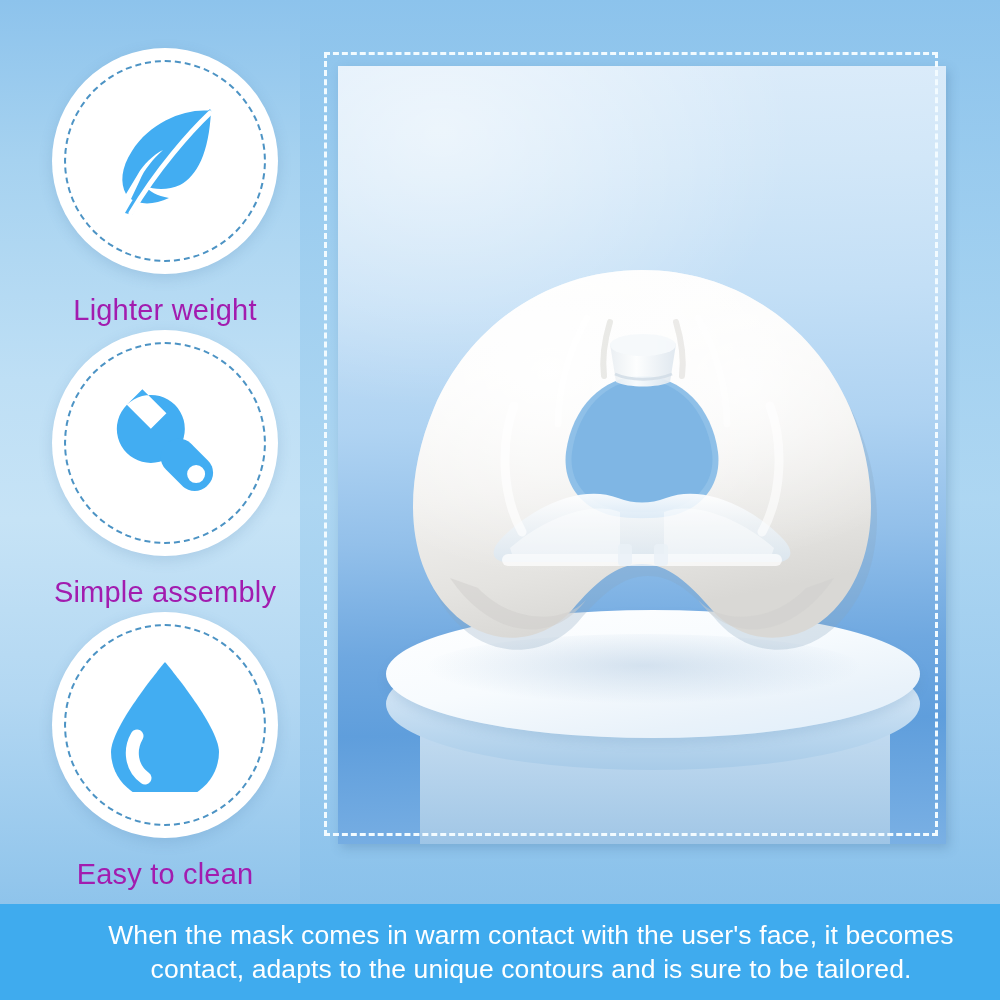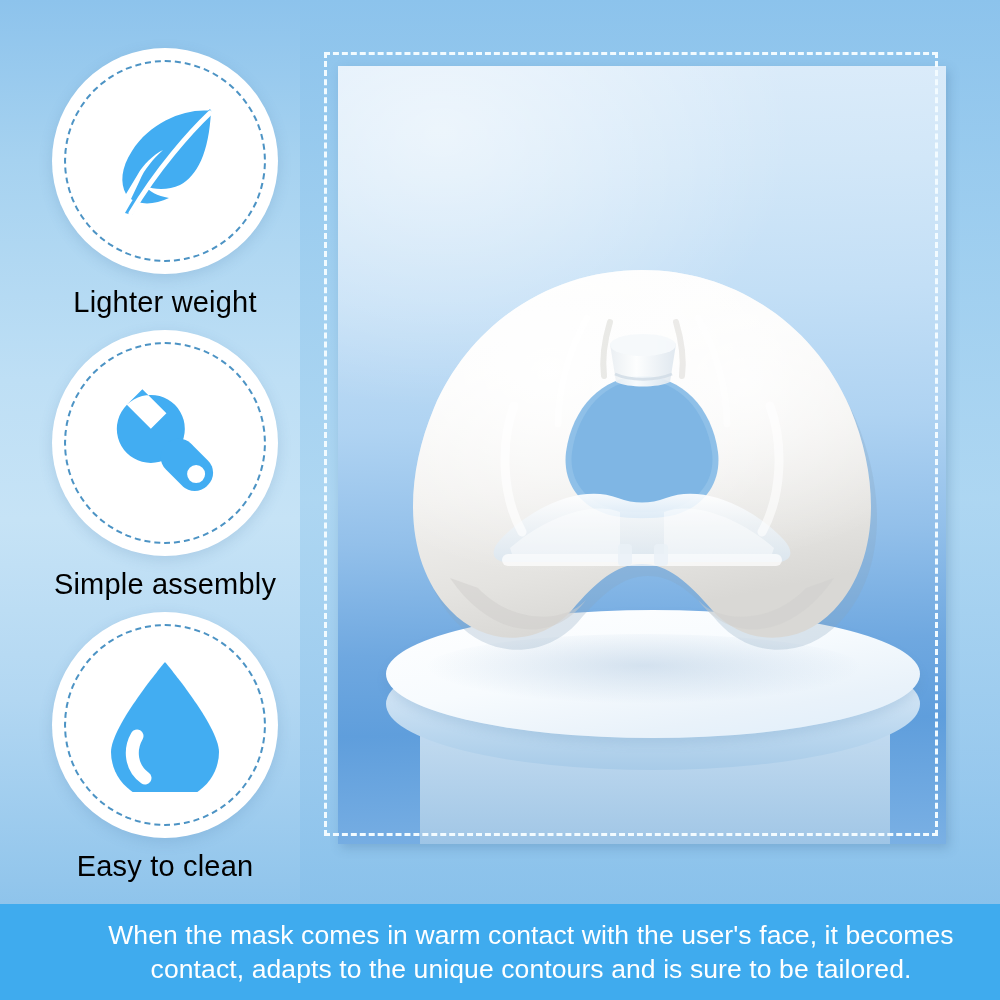--- a/index.html
+++ b/index.html
@@ -45,24 +45,24 @@
     border-radius:50%;
     border:2px dashed #4c93c4;
   }
   .badge-icon{
     position:absolute;left:0;top:0;width:100%;height:100%;
     display:flex;align-items:center;justify-content:center;
   }
   .badge-icon svg{display:block;}
 
   .feature-label{
-    margin-top:12px;
+    margin-top:20px;
     font-size:29px;
     letter-spacing:.2px;
-    color:#000000;
+    color:#a21caf;
     font-family:"Liberation Sans",sans-serif;
   }
 
   
   .photo-wrap{position:absolute;left:330px;top:58px;width:616px;height:786px;}
   .dashes{
     position:absolute;left:-6px;top:-6px;right:8px;bottom:8px;
     border:3px dashed #f2fbff;
     pointer-events:none;z-index:6;
   }

